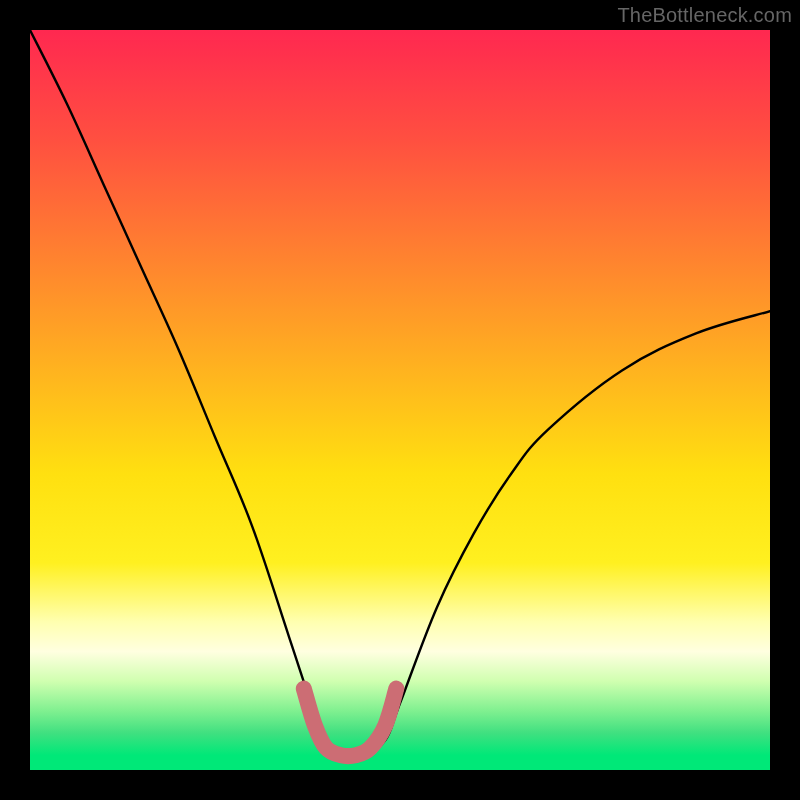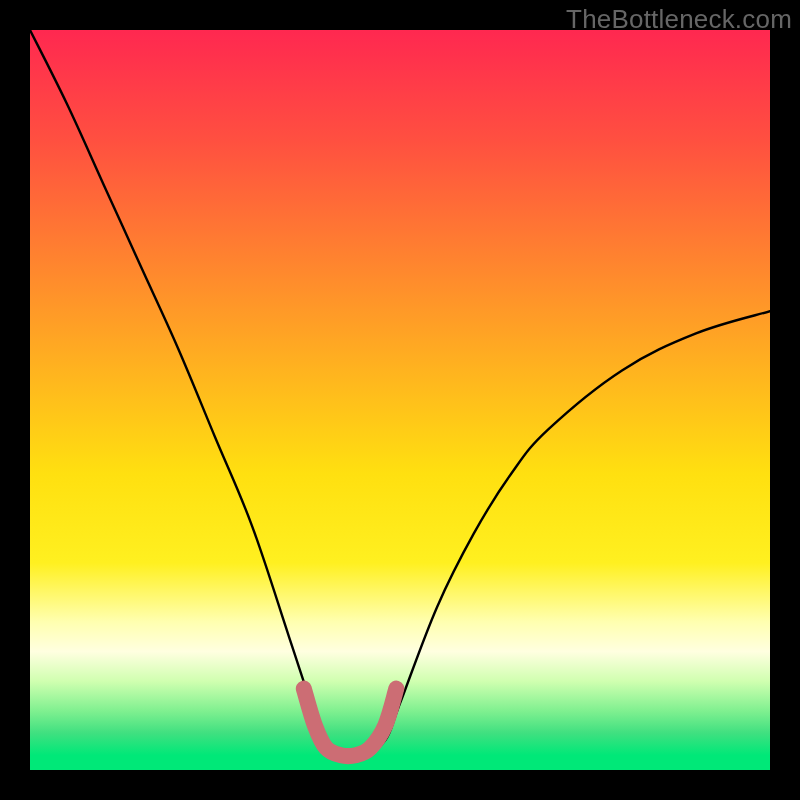--- a/index.html
+++ b/index.html
@@ -32,21 +32,21 @@
       #00e878 98%,
       #00e878 100%
     );
   }
   .watermark {
     position: absolute;
     top: 4px;
     right: 8px;
     color: #666;
     font-family: Arial, Helvetica, sans-serif;
-    font-size: 26px;
+    font-size: 20px;
     font-weight: 400;
     letter-spacing: 0.2px;
     z-index: 5;
   }
   svg.curve {
     position: absolute;
     left: 0; top: 0;
     width: 100%;
     height: 100%;
     z-index: 3;

